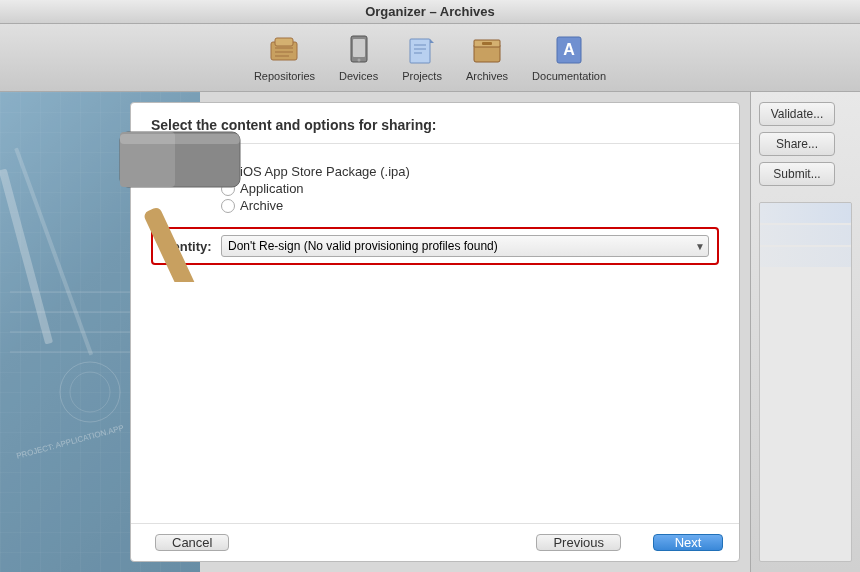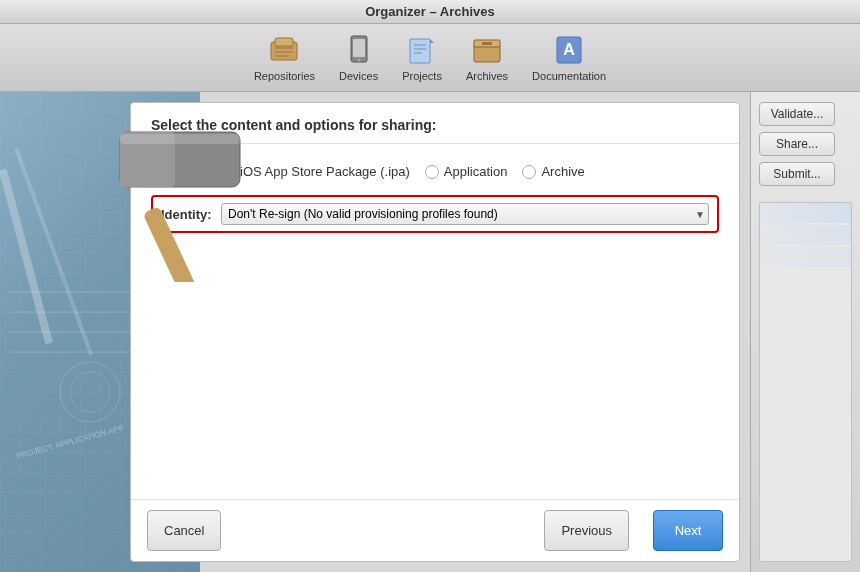--- a/index.html
+++ b/index.html
@@ -146,21 +146,22 @@
       text-align: right;
       padding-right: 10px;
       padding-top: 2px;
       font-size: 13px;
       color: #333;
       font-weight: bold;
     }
 
     .radio-group {
       display: flex;
-      gap: 15px;
+      flex-direction: column;
+      gap: 2px;
       justify-content: center;
     }
 
     .radio-item {
       display: flex;
       align-items: center;
       gap: 5px;
       font-size: 13px;
       color: #333;
     }
@@ -239,29 +240,30 @@
     
     .dialog-footer {
       padding: 10px 16px;
       display: flex;
       justify-content: space-between;
       align-items: center;
       border-top: 1px solid #e0e0e0;
     }
 
     .btn {
-      padding: 12px 16px;
+      padding: 0 16px;
       border-radius: 4px;
       font-size: 13px;
       cursor: pointer;
       border: 1px solid #aaa;
       background: linear-gradient(to bottom, #f5f5f5, #e0e0e0);
       color: #333;
       min-width: 70px;
       text-align: center;
+      margin-left: 8px;
     }
 
     .btn-primary {
       background: linear-gradient(to bottom, #6aabf0, #3a88d8);
       border: 1px solid #2070b8;
       color: white;
     }
 
     .btn-group {
       display: flex;

